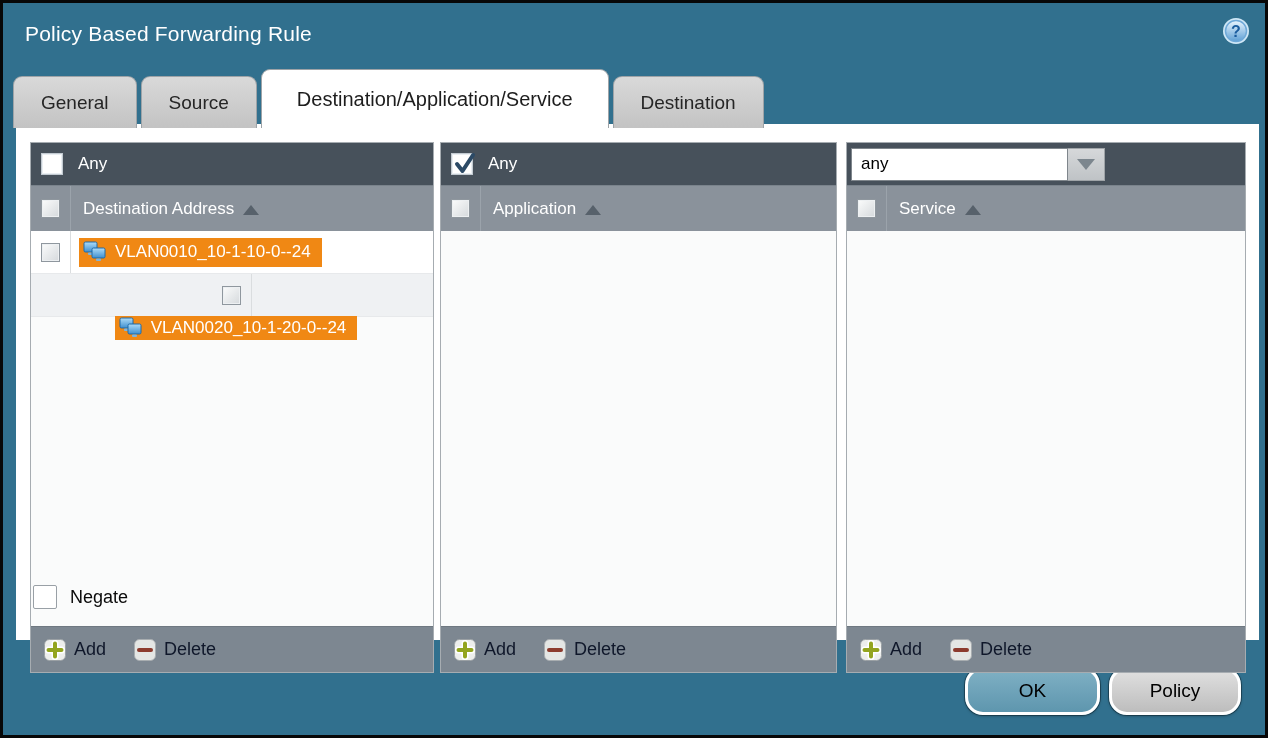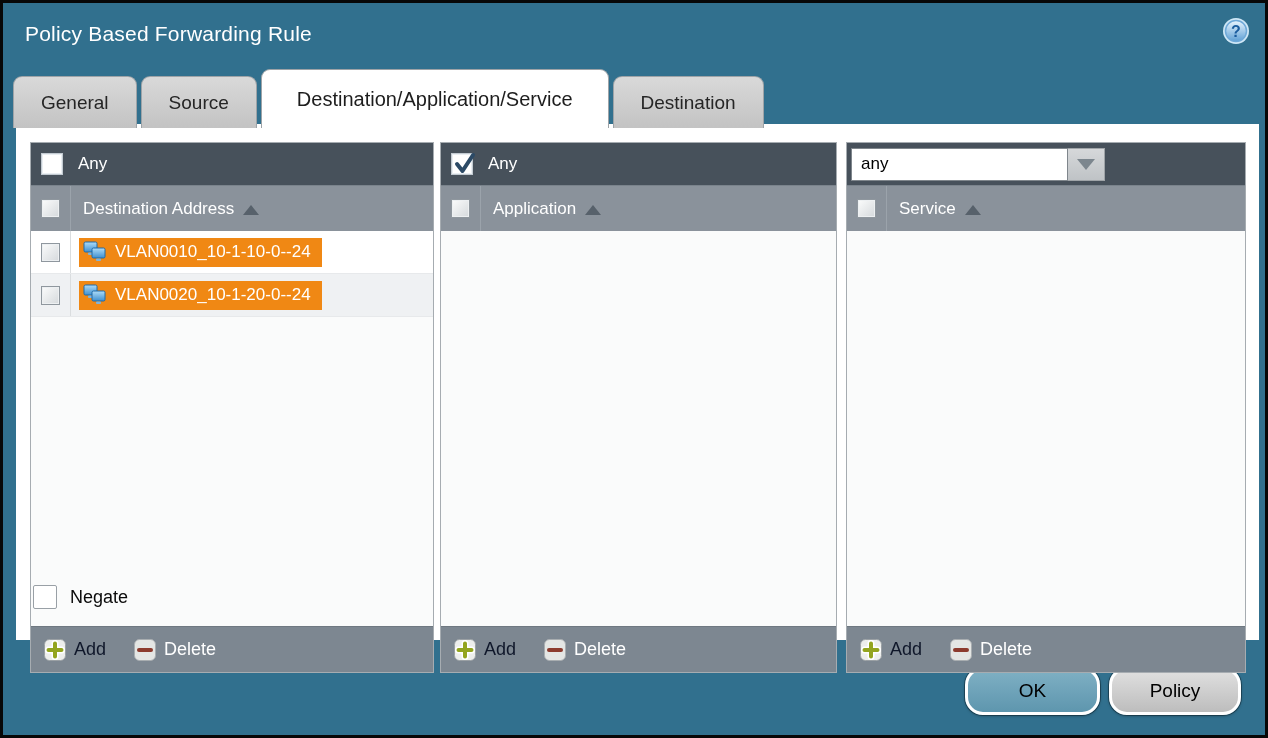--- a/index.html
+++ b/index.html
@@ -68,40 +68,40 @@
   }
   .colheader .col-label { color: #fff; font-size: 17px; margin-left: 12px; }
   .sort-asc {
     width: 0; height: 0; margin-left: 9px; margin-top: 2px;
     border-left: 8px solid transparent; border-right: 8px solid transparent;
     border-bottom: 10px solid #57616B;
   }
 
   .list-body { flex: 1; background: #FAFBFB; overflow: hidden; }
   .row { height: 43px; display: flex; align-items: center; background: #fff; border-bottom: 1px solid #E7E9EB; }
-  .row.alt { background: #EFF1F3; }
+  .row.alt { background: #EFF1F3; flex-direction: column; }
   .row .cbcell-row {
     width: 40px; height: 100%; flex: none;
     display: flex; align-items: center; justify-content: center;
     border-right: 1px solid #DADDDF;
   }
   .chip {
     margin-left: 8px; height: 29px;
     background: #F08814; color: #fff; font-size: 17px;
     display: flex; align-items: center; padding: 0 11px 0 3px; cursor: pointer;
   }
   .chip svg { margin-right: 7px; flex: none; }
 
   .actions {
     flex: none; height: 46px; background: #7D8791;
     display: flex; align-items: center; gap: 28px; padding-left: 13px;
     border-top: 1px solid #6F7881;
   }
   .actbtn { display: flex; align-items: center; gap: 8px; font-size: 18px; color: #0f172a; cursor: pointer; }
-  .actbtn.disabled { color: #ffffff; cursor: default; }
+  .actbtn.disabled { color: #0f172a; cursor: default; }
 
   
   .cb-big {
     width: 22px; height: 22px; flex: none; background: #fff;
     border: 1px solid #C2CAD1; box-shadow: inset 0 0 0 1px #E9EEF2;
     position: relative; cursor: pointer;
   }
   .cb-big svg { position: absolute; left: 1px; top: -3px; overflow: visible; }
   .cb-mini {
     width: 19px; height: 19px; flex: none;

